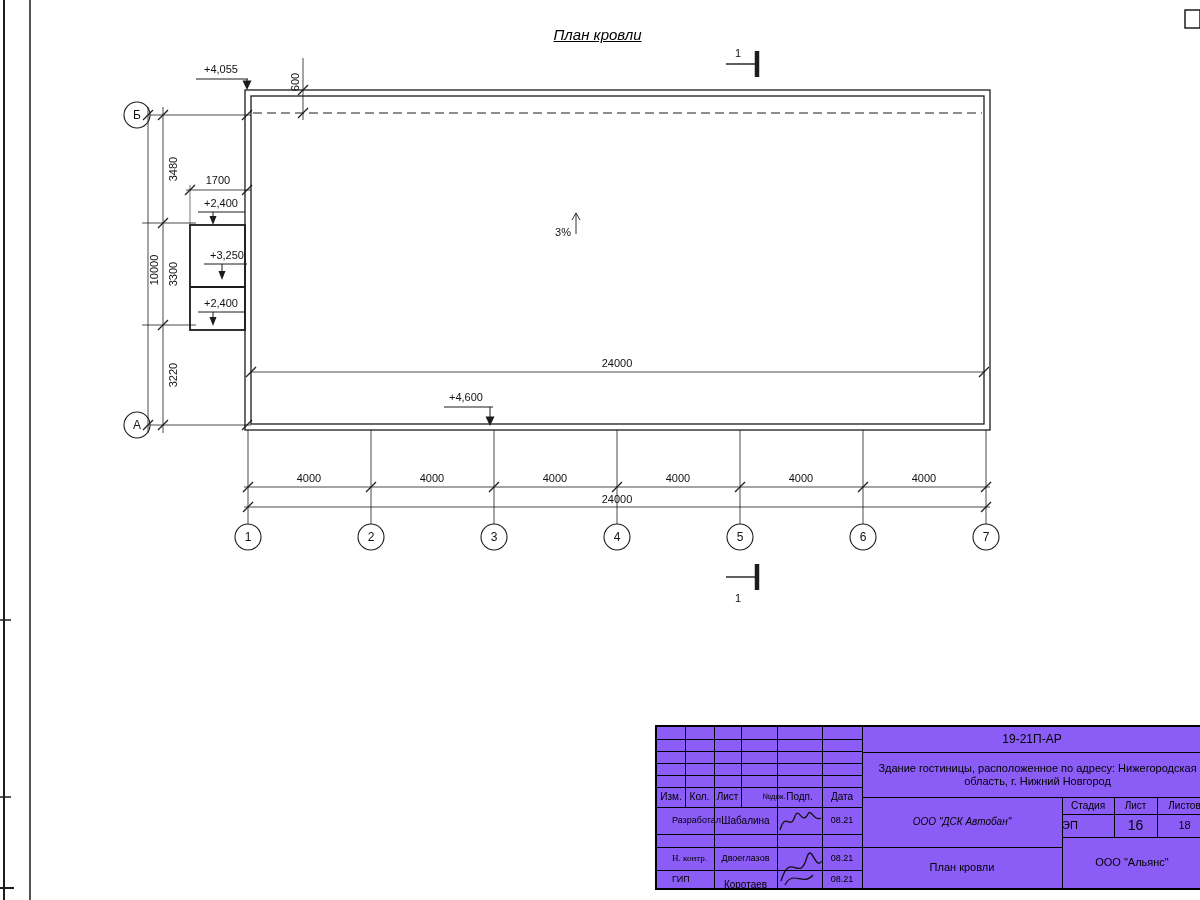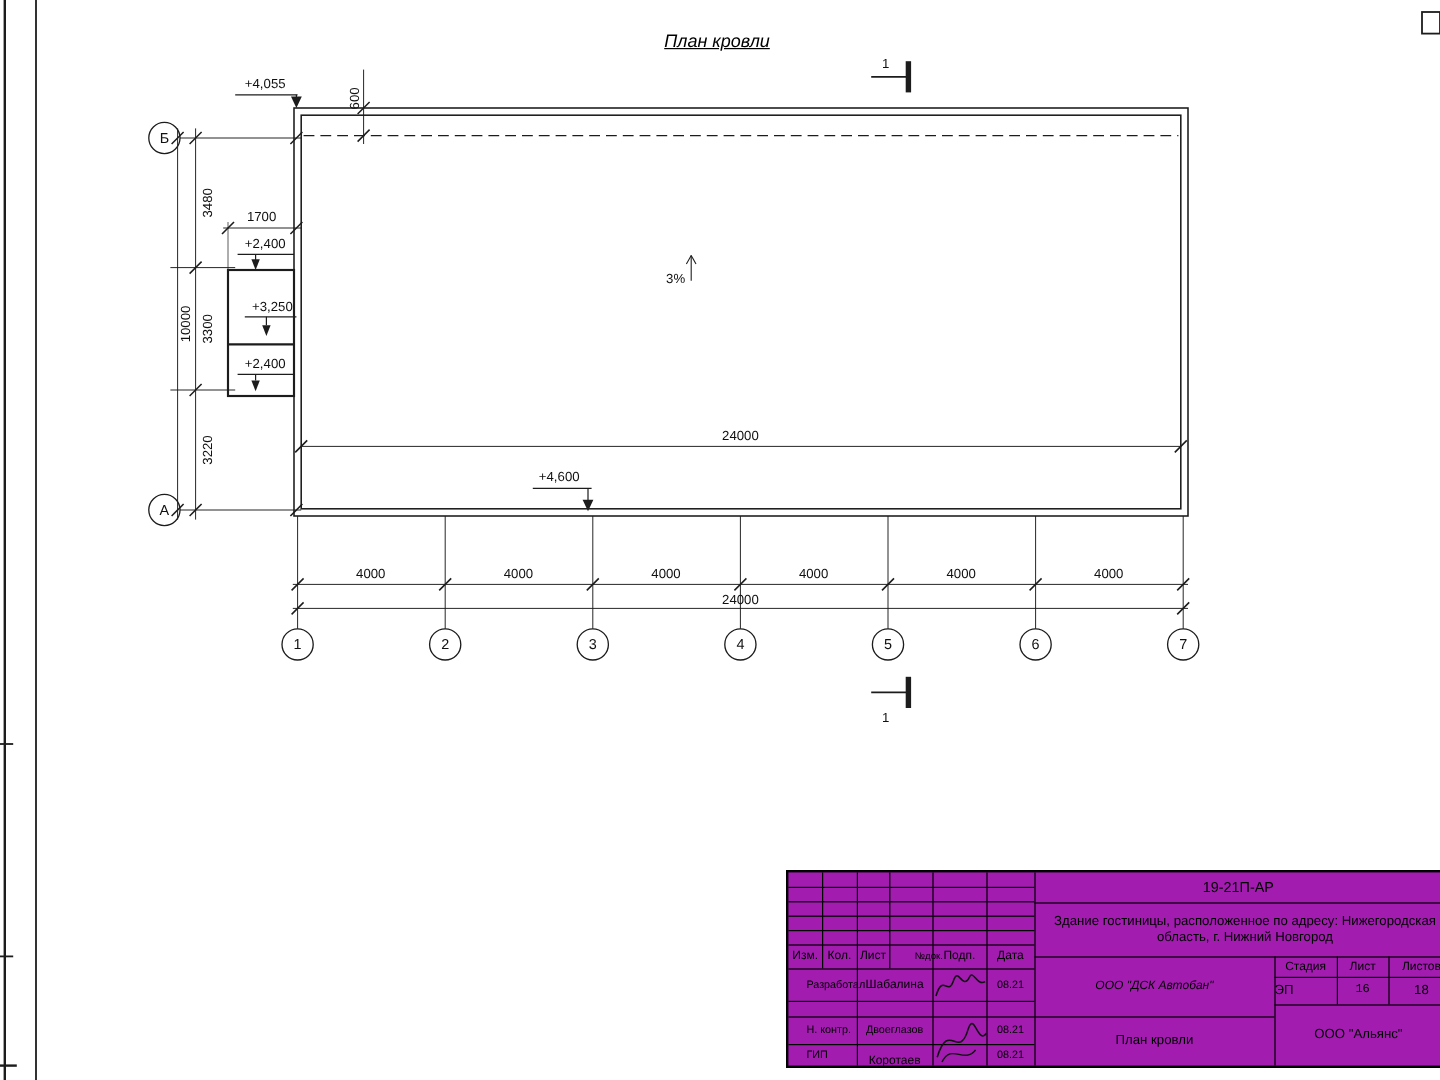--- a/index.html
+++ b/index.html
@@ -7,21 +7,21 @@
           font-family:"Liberation Sans", sans-serif; color:#000; overflow:hidden; }
   svg.drawing { position:absolute; left:0; top:0; }
   svg.drawing line, svg.drawing rect, svg.drawing circle, svg.drawing path.open { stroke:#1c1c1c; fill:none; }
   svg.drawing path.solid { fill:#1c1c1c; stroke:none; }
   svg.drawing text { font:11px "Liberation Sans", sans-serif; fill:#111; }
   svg.drawing text.axis { font:12px "Liberation Sans", sans-serif; }
   .sheet-title { position:absolute; left:515px; top:26px; width:165px; text-align:center;
                  font-style:italic; font-size:15px; text-decoration:underline; }
   
   .tb { position:absolute; left:655px; top:725px; width:545px; height:165px;
-        border:2px solid #000; border-right:none; box-sizing:border-box; background:#a21caf; }
+        border:2px solid #000; border-right:none; box-sizing:border-box; background:#8b5cf6; }
   .tb .vl { position:absolute; width:1px; background:#000; }
   .tb .hl { position:absolute; height:1px; background:#000; }
   .tb .cell { position:absolute; display:flex; align-items:center; justify-content:center;
               text-align:center; font-size:10px; line-height:1.15; overflow:visible; white-space:nowrap; }
   .tb .cell.left { justify-content:flex-start; padding-left:15px; box-sizing:border-box; }
   .tb .cell.wrap { white-space:normal; }
   .tb .it { font-style:italic; }
   .sig { position:absolute; }
 </style>
 </head>
@@ -220,36 +220,36 @@
     <div class="hl" style="left:0; top:143px; width:205px;"></div>
 
     <div class="cell" style="left:205px; top:0; width:340px; height:25px; font-size:12px;">19-21П-АР</div>
     <div class="cell wrap" style="left:208px; top:26px; width:345px; height:43px; font-size:11px;">Здание гостиницы, расположенное по адресу: Нижегородская область, г. Нижний Новгород</div>
     <div class="cell it" style="left:205px; top:70px; width:200px; height:50px;">ООО "ДСК Автобан"</div>
     <div class="cell" style="left:205px; top:120px; width:200px; height:41px; font-size:11px;">План кровли</div>
     <div class="cell" style="left:405px; top:70px; width:52px; height:17px;">Стадия</div>
     <div class="cell" style="left:457px; top:70px; width:43px; height:17px;">Лист</div>
     <div class="cell" style="left:500px; top:70px; width:55px; height:17px;">Листов</div>
     <div class="cell" style="left:387px; top:87px; width:52px; height:23px; font-size:11px;text-align:center;">ЭП</div>
-    <div class="cell" style="left:457px; top:87px; width:43px; height:23px; font-size:10px;font-family:Liberation Mono, monospace;">16</div>
+    <div class="cell" style="left:457px; top:87px; width:43px; height:23px; font-size:14px;">16</div>
     <div class="cell" style="left:500px; top:87px; width:55px; height:23px; font-size:11px;">18</div>
     <div class="cell" style="left:405px; top:110px; width:140px; height:51px; font-size:11px;">ООО "Альянс"</div>
 
     <div class="cell" style="left:0; top:60px; width:28px; height:20px;">Изм.</div>
     <div class="cell" style="left:28px; top:60px; width:29px; height:20px;">Кол.</div>
     <div class="cell" style="left:57px; top:60px; width:27px; height:20px;">Лист</div>
     <div class="cell" style="left:84px; top:60px; width:36px; height:20px; font-size:8px;margin-left:15px;">№док.</div>
     <div class="cell" style="left:120px; top:60px; width:45px; height:20px;">Подп.</div>
     <div class="cell" style="left:165px; top:60px; width:40px; height:20px;">Дата</div>
 
     <div class="cell left" style="left:0; top:80px; width:57px; height:27px; font-size:9px;">Разработал</div>
     <div class="cell" style="left:57px; top:80px; width:63px; height:27px; font-size:10px;">Шабалина</div>
     <div class="cell" style="left:165px; top:80px; width:40px; height:27px; font-size:9px;">08.21</div>
 
-    <div class="cell left" style="left:0; top:120px; width:57px; height:23px; font-size:9px;">Н. контр.</div>
+    <div class="cell left" style="left:0; top:120px; width:57px; height:23px; font-size:9px;font-family:Liberation Serif, serif;">Н. контр.</div>
     <div class="cell" style="left:57px; top:120px; width:63px; height:23px; font-size:9px;">Двоеглазов</div>
     <div class="cell" style="left:165px; top:120px; width:40px; height:23px; font-size:9px;">08.21</div>
 
     <div class="cell left" style="left:0; top:143px; width:57px; height:18px; font-size:9px;">ГИП</div>
     <div class="cell" style="left:57px; top:143px; width:63px; height:30px; font-size:10px;">Коротаев</div>
     <div class="cell" style="left:165px; top:143px; width:40px; height:18px; font-size:9px;">08.21</div>
 
     <div class="sig" style="left:119px; top:79px;">
       <svg width="48" height="29" viewBox="0 0 48 29">
         <path d="M4,24 C10,4 14,26 19,10 C23,0 26,20 32,8 C35,2 38,16 45,12" stroke="#111" stroke-width="1.3" fill="none"></path>

